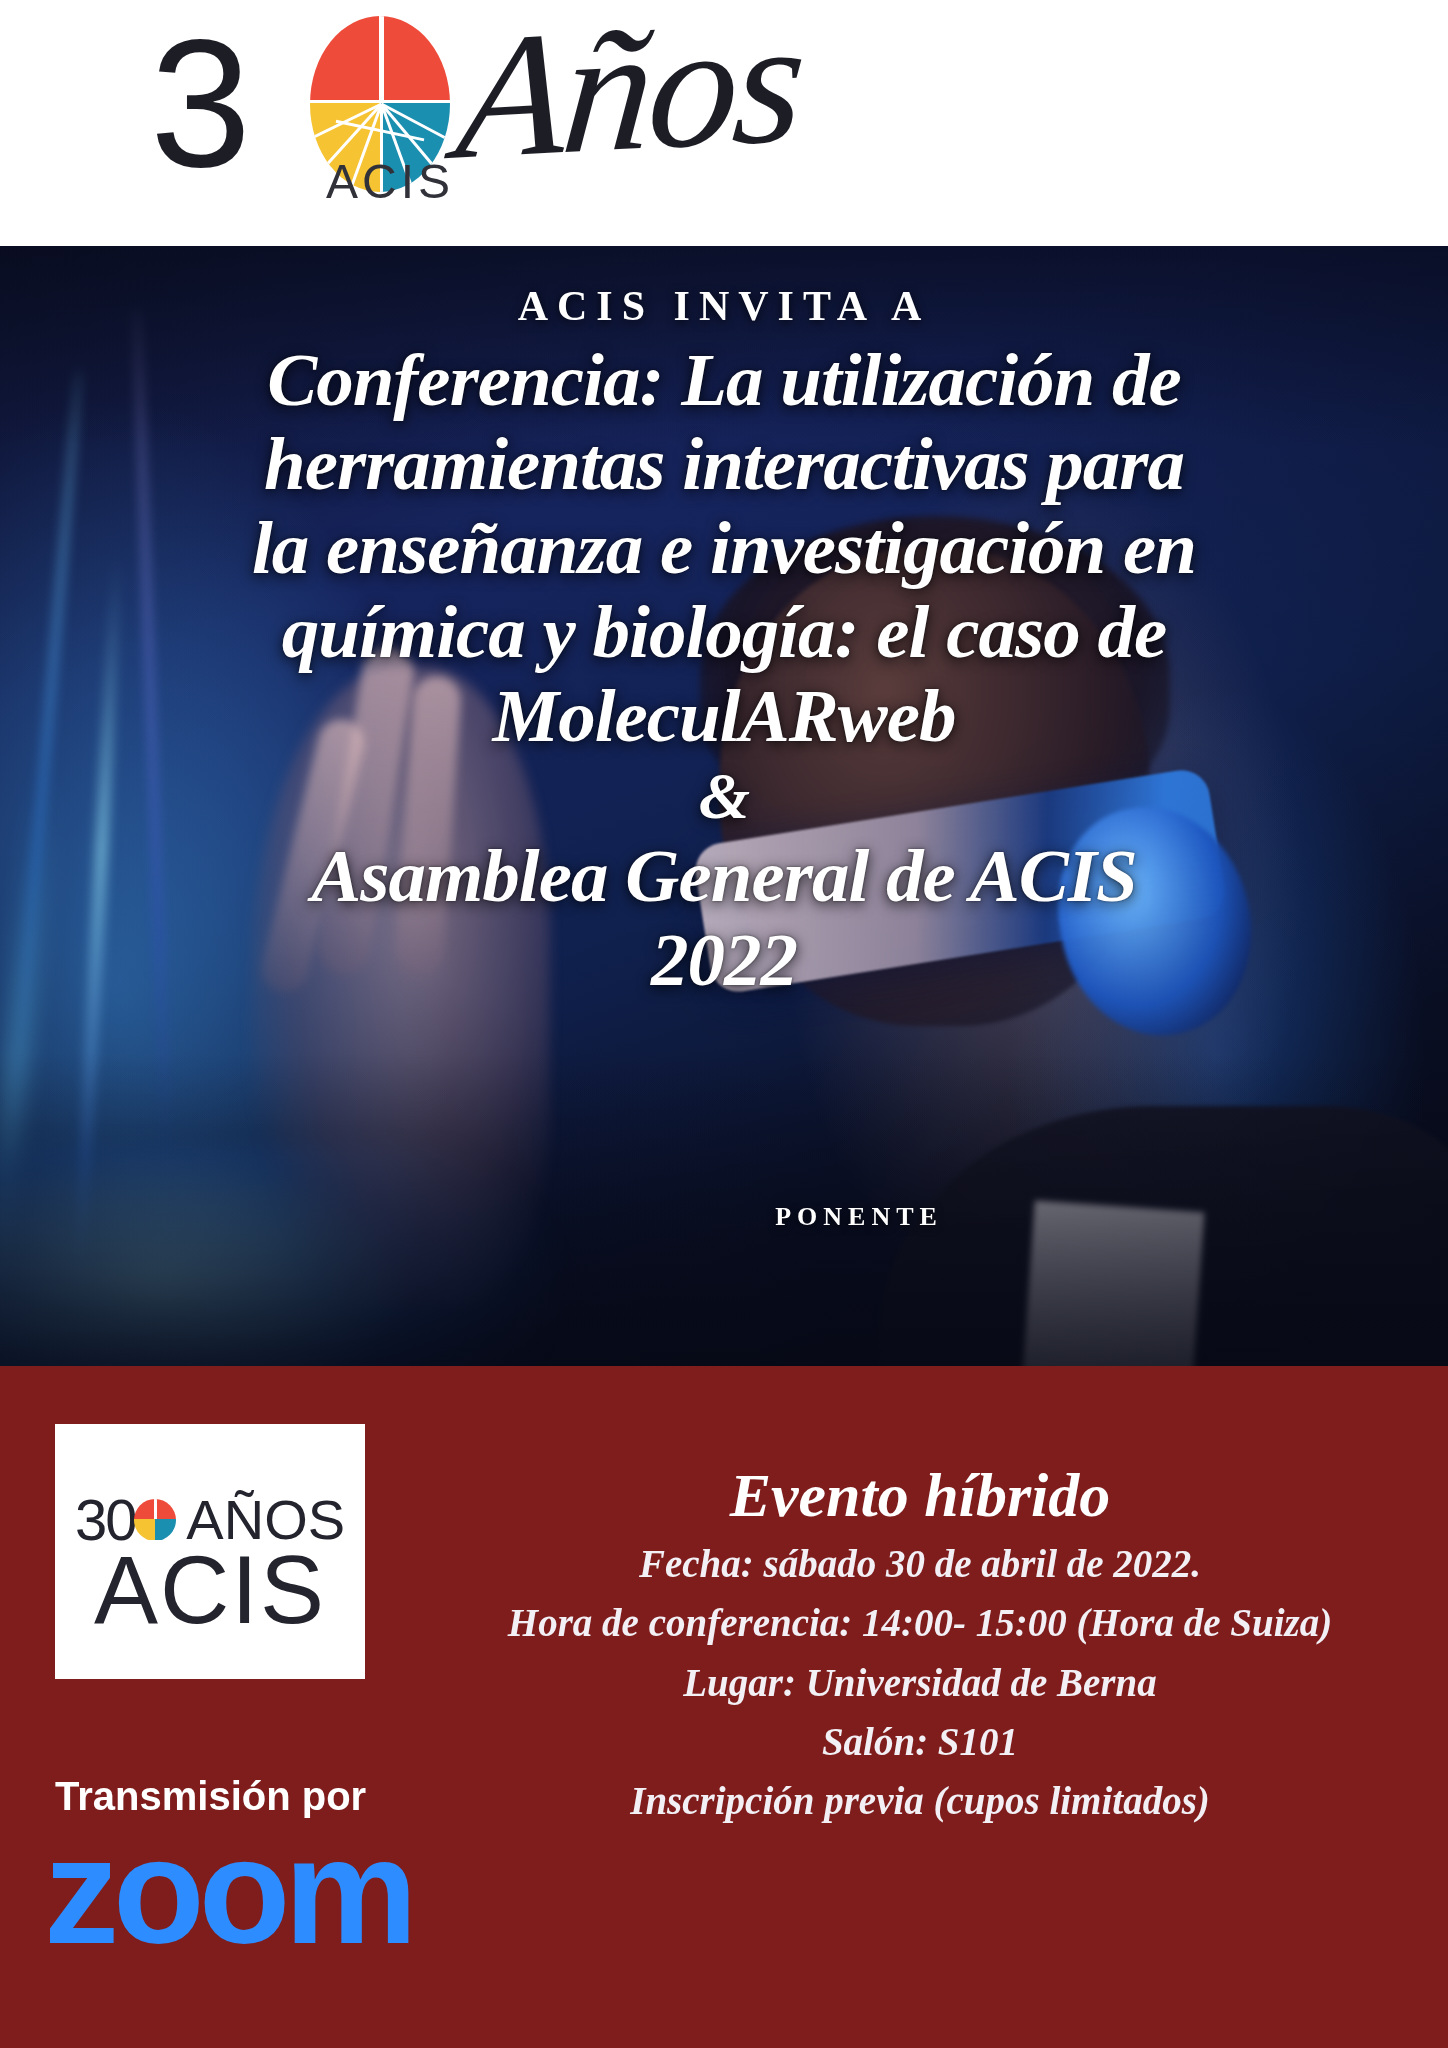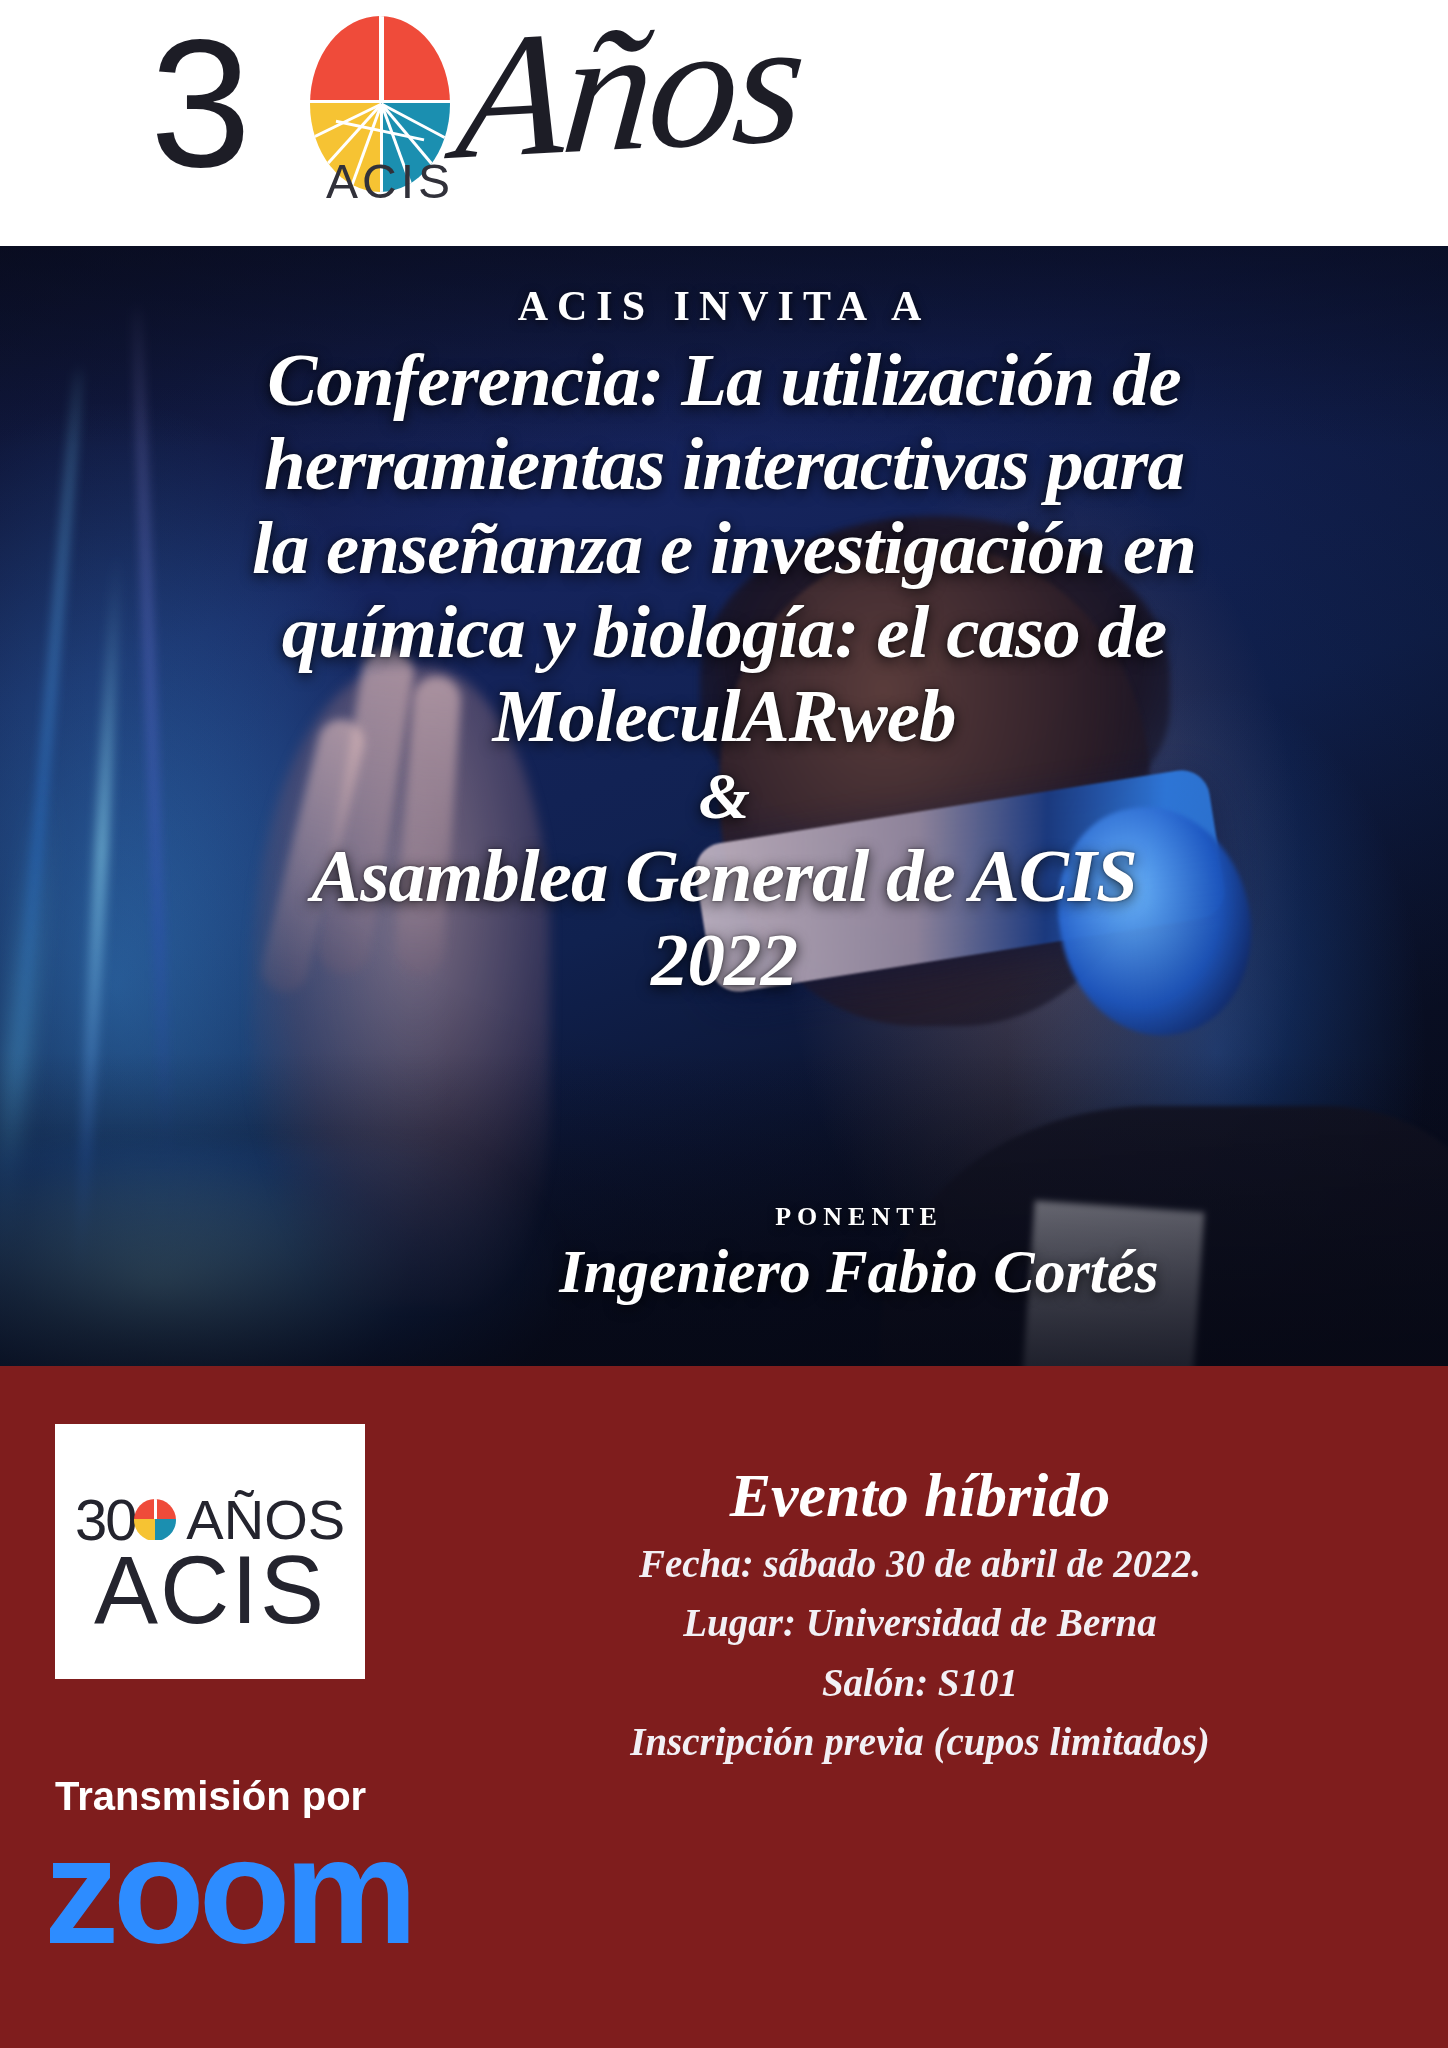--- a/index.html
+++ b/index.html
@@ -304,21 +304,20 @@
       <span class="l2">Conferencia: La utilización de</span>
       <span class="l2">herramientas interactivas para</span>
       <span class="l2">la enseñanza e investigación en</span>
       <span class="l2">química y biología: el caso de</span>
       <span class="l2">MoleculARweb</span>
       <span class="amp">&amp;</span>
       <span class="l2">Asamblea General de ACIS</span>
       <span class="l2">2022</span>
     </div>
     <div class="ponente-label">PONENTE</div>
-    <div class="ponente-name">Ingeniero Fabio Cortés</div>
   </div>
 </div>
 
 <div class="footer">
 
   <div class="logo-box">
     <div class="lb-row">
       <span class="lb-30">30</span>
       <span class="lb-emblem">
         <span class="t">
@@ -330,18 +329,19 @@
     <div class="lb-acis">ACIS</div>
   </div>
 
   <div class="stream-label">Transmisión por</div>
   <div class="zoom-word" style="color: rgb(45, 140, 255);">zoom</div>
 
   <div class="details">
     <div class="d-head">Evento híbrido</div>
     <div class="d-list">
         <div>Fecha: sábado 30 de abril de 2022.</div>
+        <div>Hora de conferencia: 14:00- 15:00 (Hora de Suiza)</div>
         <div>Lugar:  Universidad de Berna</div>
         <div>Salón: S101</div>
         <div>Inscripción previa (cupos limitados)</div>
       </div>
   </div>
 </div>
 
 </body></html>

